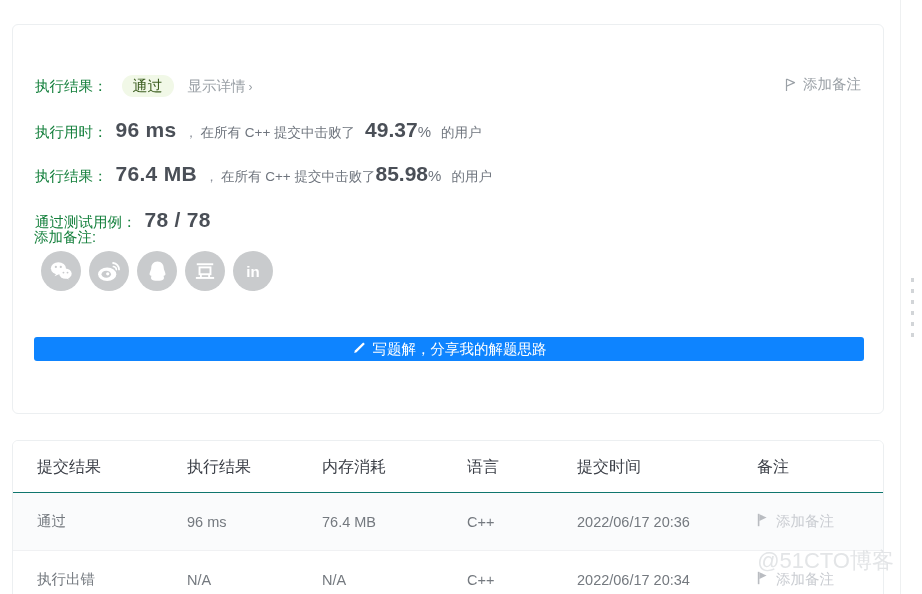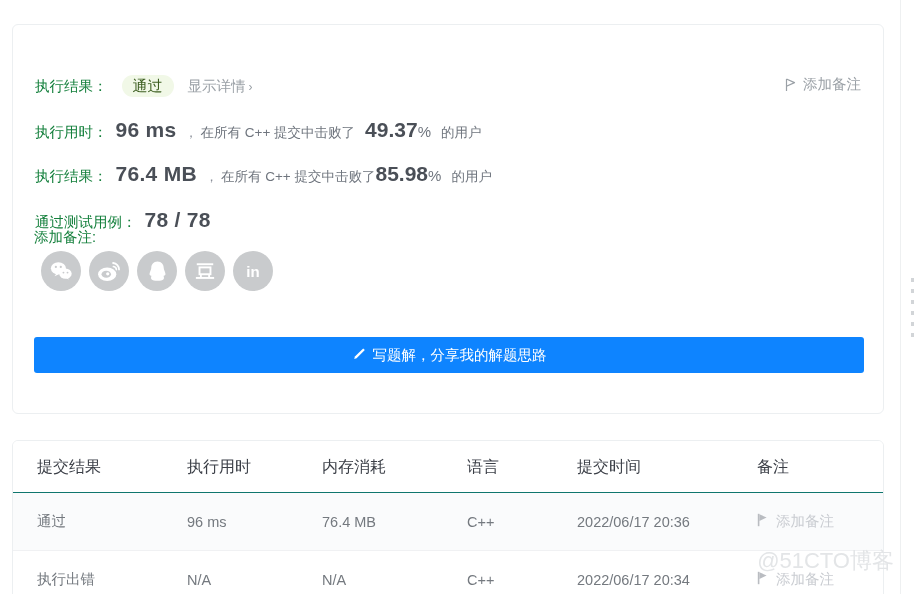--- a/index.html
+++ b/index.html
@@ -118,21 +118,21 @@
     font-weight: bold;
     line-height: 1;
   }
 
   
   .write-btn {
     position: absolute;
     left: 33px;
     top: 336px;
     width: 830px;
-    height: 36px;
+    height: 24px;
     background: #0e84ff;
     border-radius: 3px;
     display: flex;
     align-items: center;
     justify-content: center;
     color: #ffffff;
     font-size: 14.5px;
     cursor: pointer;
     border: none;
     font-family: Liberation Serif, serif;
@@ -338,21 +338,21 @@
       <span>写题解，分享我的解题思路</span>
     </button>
 
   </div>
 
   <div class="table-card">
     <table class="sub">
       <thead>
         <tr>
           <th class="col1">提交结果</th>
-          <th class="col2">执行用时</th>
+          <th class="col2">执行结果</th>
           <th class="col3">内存消耗</th>
           <th class="col4">语言</th>
           <th class="col5">提交时间</th>
           <th class="col6">备注</th>
         </tr>
       </thead>
       <tbody>
         <tr class="striped">
           <td class="col1 st-ac">通过</td>
           <td class="col2">96 ms</td>

